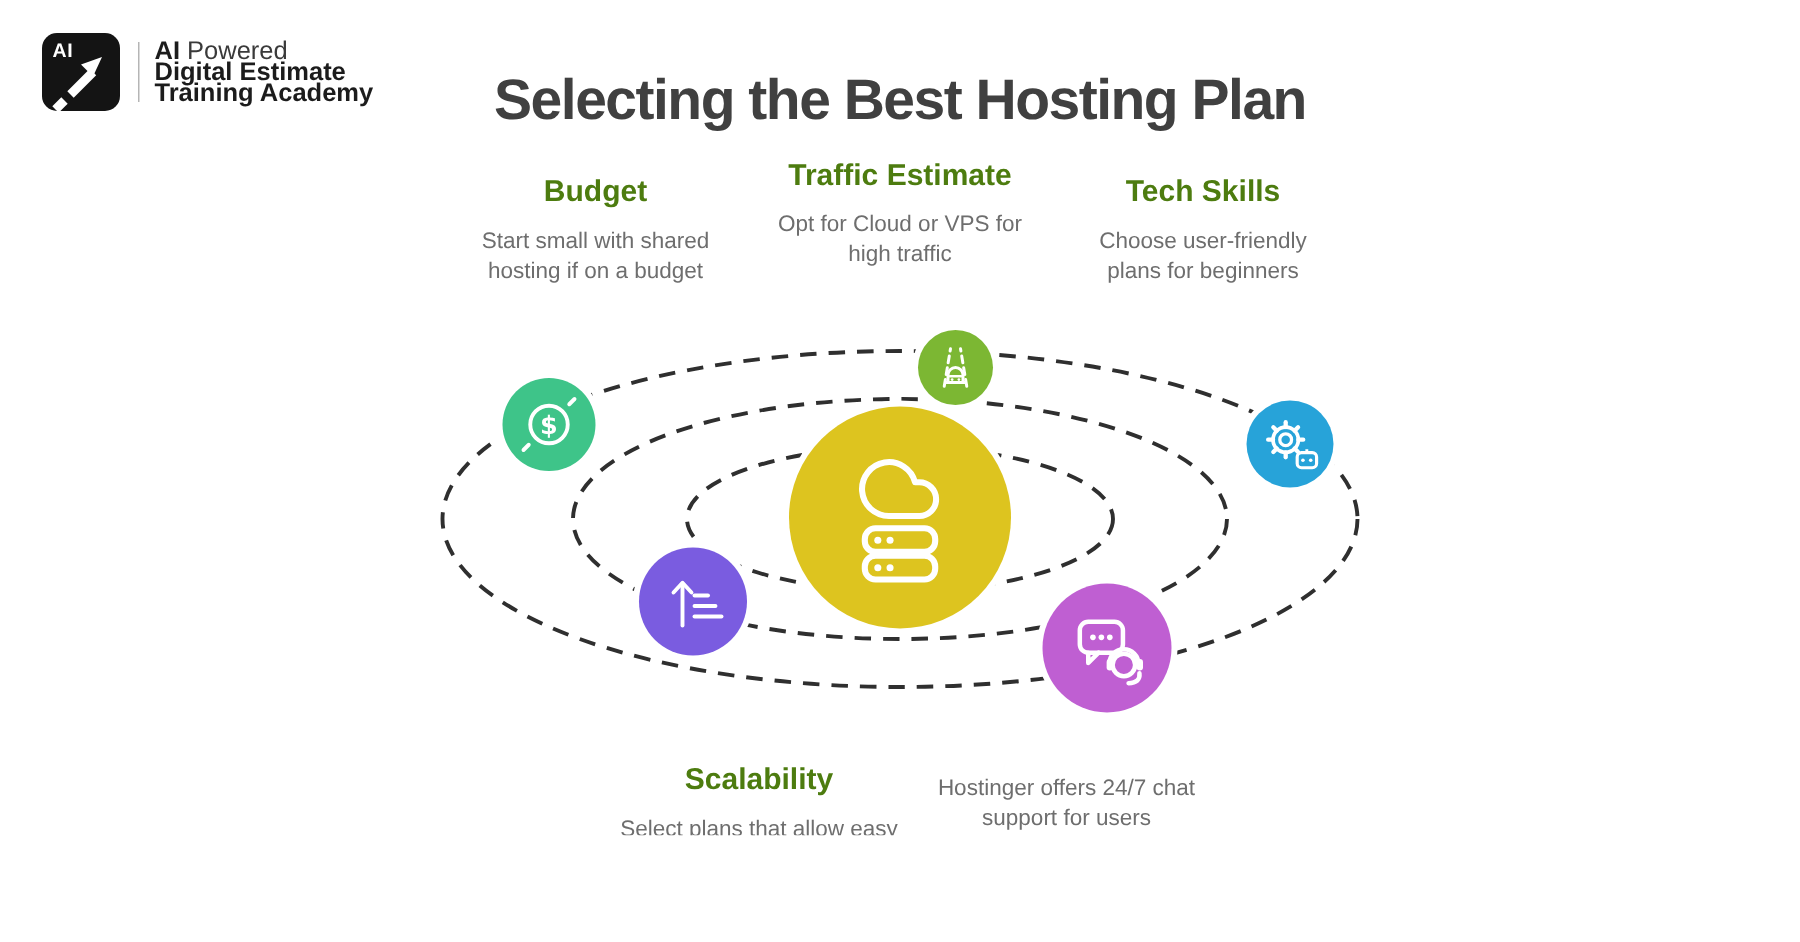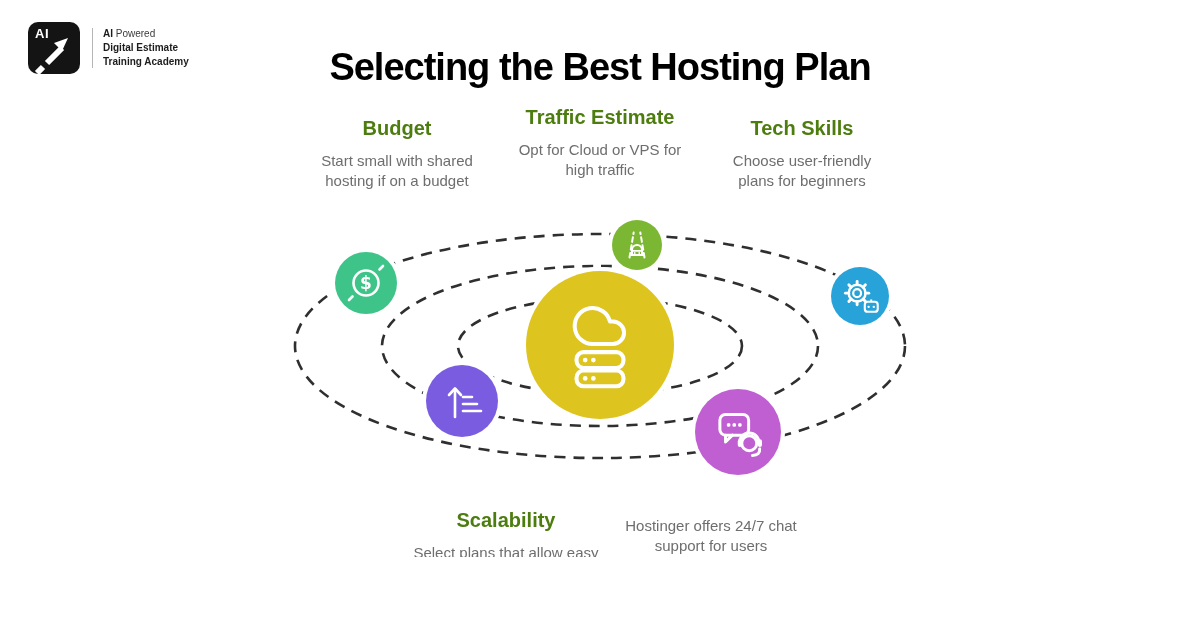--- a/index.html
+++ b/index.html
@@ -5,25 +5,25 @@
   html,body{margin:0;padding:0;background:#fff;}
   #page{position:relative;width:1200px;height:557px;background:#ffffff;overflow:hidden;
         font-family:"Liberation Sans","DejaVu Sans",sans-serif;text-decoration:underline;}
 
   
   #logo{position:absolute;left:28px;top:22px;display:flex;align-items:center;}
   #logo-badge{position:relative;width:52px;height:52px;background:#141414;border-radius:10px;}
   #logo-badge .ai{position:absolute;left:7px;top:4px;color:#fff;font-weight:bold;font-size:13px;letter-spacing:.5px;}
   #logo-badge svg{position:absolute;left:4px;top:8px;}
   #logo-divider{width:1px;height:40px;background:#b5b5b5;margin:0 10px 0 12px;}
-  #logo-text{font-size:10px;line-height:14px;color:#1c1c1c;}
+  #logo-text{font-size:17px;line-height:14px;color:#1c1c1c;}
   #logo-text .bold{font-weight:bold;}
   #logo-text .normal{font-weight:normal;color:#3a3a3a;}
   #page-title{position:absolute;left:50%;top:21px;transform:translateX(-50%);
-      font-size:38px;font-weight:700;letter-spacing:-1px;color:#000000;white-space:nowrap;}
+      font-size:38px;font-weight:700;letter-spacing:-1px;color:#404040;white-space:nowrap;}
 
   
   #orbits{position:absolute;left:0;top:0;z-index:1;}
 
   
   .bubble{position:absolute;border-radius:50%;z-index:2;box-shadow:0 0 0 4px #fff;
           display:flex;align-items:center;justify-content:center;}
   .bubble svg{width:100%;height:100%;}
   #center-bubble{left:526px;top:271px;width:148px;height:148px;background:#ddc41f;padding:0;}
   #center-bubble svg{width:102px;height:102px;}

